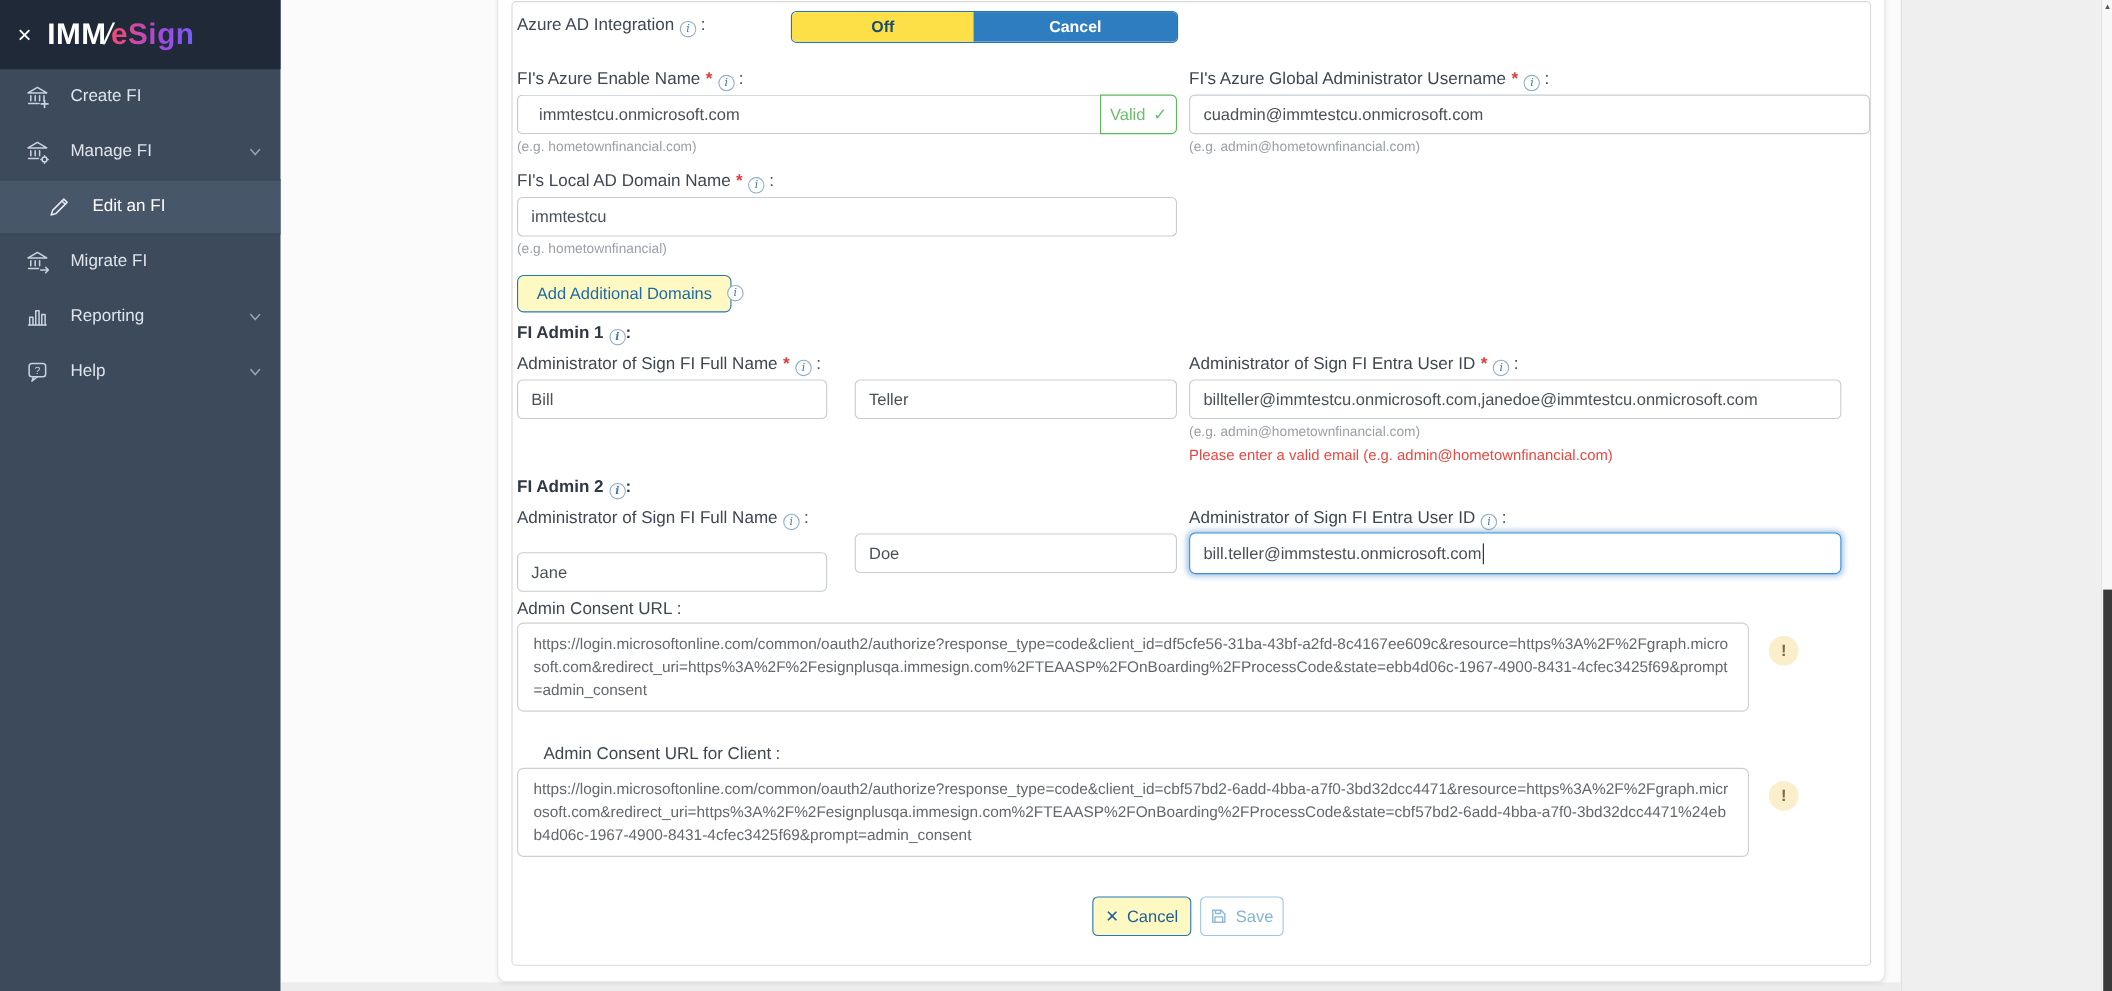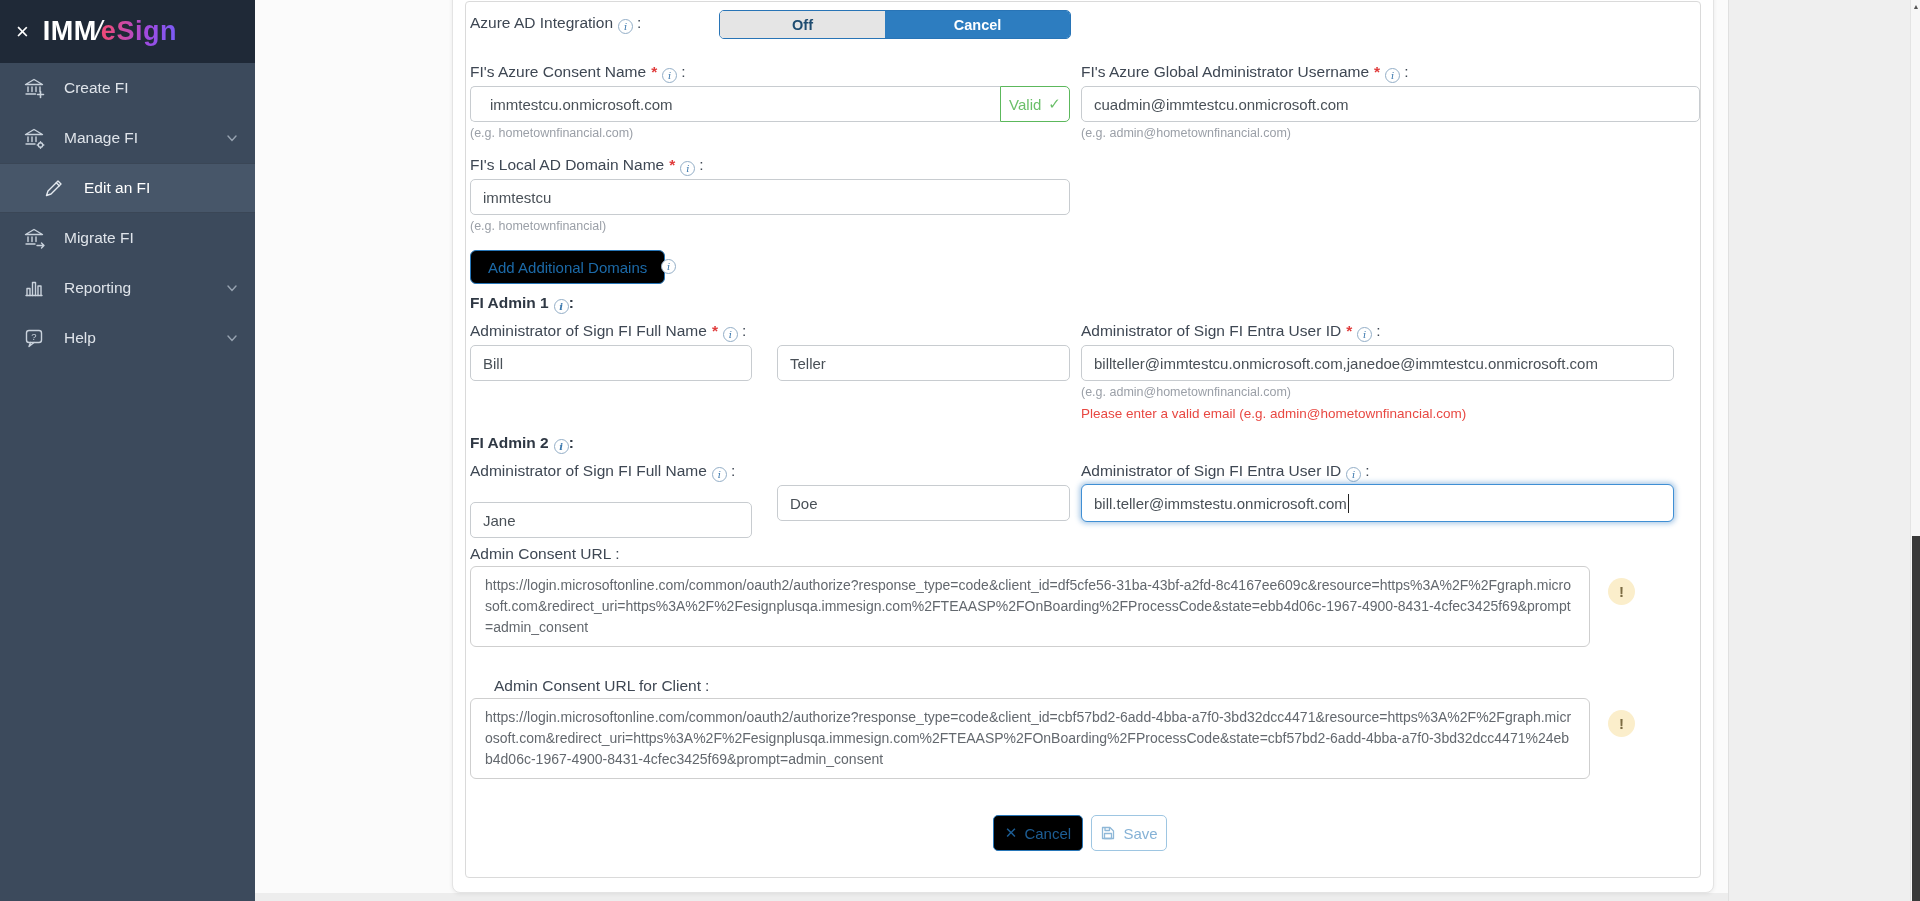--- a/index.html
+++ b/index.html
@@ -41,24 +41,24 @@
   .info-ic { display:inline-block; width:15px; height:15px; border:1px solid #93aec7; border-radius:50%; color:#3c78ad; font-size:10px; font-style:italic; font-family:"DejaVu Serif",serif; line-height:13px; text-align:center; vertical-align:-2px; margin-left:5px; cursor:pointer; background:#fff; }
   .tfield { border:1px solid #c8ccd0; border-radius:5px; padding:0 12px; font-size:15px; color:#495057; background:#fff; font-family:"Liberation Sans",sans-serif; width:100%; height:100%; outline:none; }
   .hint { font-size:12.5px; color:#9ba0a8; white-space:nowrap; }
   .error { font-size:13.5px; color:#e84842; white-space:nowrap; }
   .valid-badge { border:1px solid #5cb85c; border-radius:0 5px 5px 0; color:#6abf69; font-size:15px; display:flex; align-items:center; justify-content:center; gap:7px; background:#fff; }
   .group-left { border-radius:5px 0 0 5px !important; border-right:none !important;padding-left:19px; }
 
   
   .toggle { display:flex; border:1px solid #2874b6; border-radius:5px; overflow:hidden; }
   .toggle .seg { display:flex; align-items:center; justify-content:center; font-size:14.5px; font-weight:600; cursor:pointer; height:100%; }
-  .seg-off { width:166px; background:#e5e5e5; color:#1e4c70; }
+  .seg-off { width:166px; background:#fde047; color:#1e4c70; }
   .seg-on  { width:186px; background:#2d7dc0; color:#fff; }
 
-  .btn-outline { display:flex; align-items:center; justify-content:center; background:#000000; border:1px solid #2776b8; border-radius:6px; color:#1c6aa8; font-size:15px; cursor:pointer; font-family:"Liberation Sans",sans-serif; }
+  .btn-outline { display:flex; align-items:center; justify-content:center; background:#fef9c3; border:1px solid #2776b8; border-radius:6px; color:#1c6aa8; font-size:15px; cursor:pointer; font-family:"Liberation Sans",sans-serif; }
 
   .focus-field { border:1px solid #3f8fd4; border-radius:6px; box-shadow:0 0 5px 2px rgba(80,145,205,.45); display:flex; align-items:center; padding:0 12px; font-size:15px; color:#495057; background:#fff; }
   .caret { display:inline-block; width:1px; height:19px; background:#222; margin-left:1px; }
 
   .url-box { border:1px solid #cfcfcf; border-radius:6px; padding:8px 14px; font-size:14px; line-height:21px; color:#63686e; word-break:break-all; background:#fff; overflow:hidden; }
   .warn-badge { width:27px; height:27px; border-radius:50%; background:#fbeecb; color:#7b6b42; font-weight:700; font-size:15px; display:flex; align-items:center; justify-content:center; }
 
   .btn-cancel { position:absolute; left:993px; top:815px; width:90px; height:36px; gap:7px; font-size:15px; font-weight:500; color:#1d5e95; border-radius:5px; }
   .btn-cancel .x { font-size:15px; }
   .btn-save { position:absolute; left:1091px; top:815px; width:76px; height:36px; gap:7px; font-size:15px; font-weight:500; background:#fff; border:1px solid #9ec6e2; color:#86b2d6; border-radius:5px; display:flex; align-items:center; justify-content:center; cursor:default; }
@@ -173,21 +173,21 @@
 
   <div class="label abs" style="left:470px; top:14px;">
     <span>Azure AD Integration</span><span class="info-ic">i</span><span class="colon">:</span>
   </div>
   <div class="toggle abs" style="left:719px; top:10px; width:352px; height:29px;">
     <div class="seg seg-off">Off</div>
     <div class="seg seg-on">Cancel</div>
   </div>
 
   <div class="label abs" style="left:470px; top:63px;">
-    <span>FI's Azure Consent Name</span><span class="req">*</span><span class="info-ic">i</span><span class="colon">:</span>
+    <span>FI's Azure Enable Name</span><span class="req">*</span><span class="info-ic">i</span><span class="colon">:</span>
   </div>
   <div class="abs" style="left:470px; top:86px; width:530px; height:36px;">
     <input class="tfield group-left" value="immtestcu.onmicrosoft.com" style="">
   </div>
   <div class="valid-badge abs" style="left:1000px; top:86px; width:70px; height:36px;">
     <span>Valid</span>
       <span>✓</span>
   </div>
   <div class="hint abs" style="left:470px; top:126px;">(e.g. hometownfinancial.com)</div>
 

